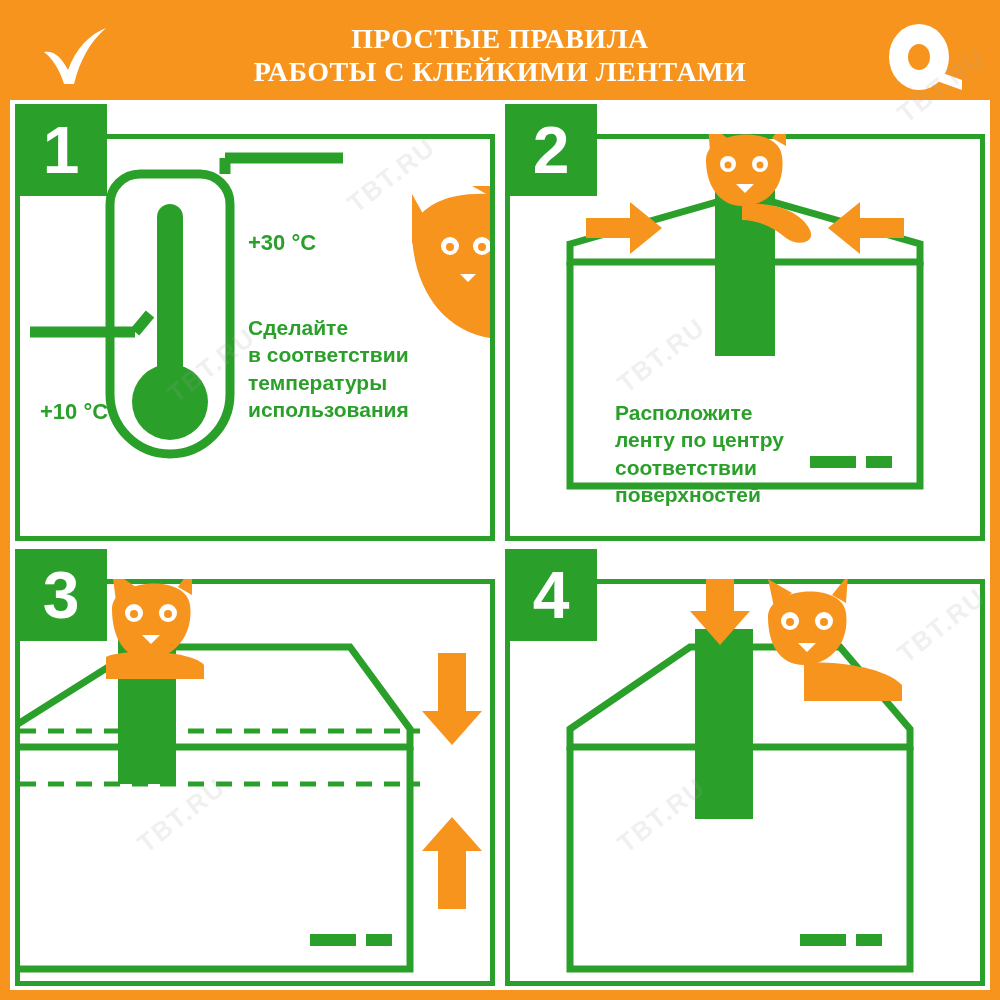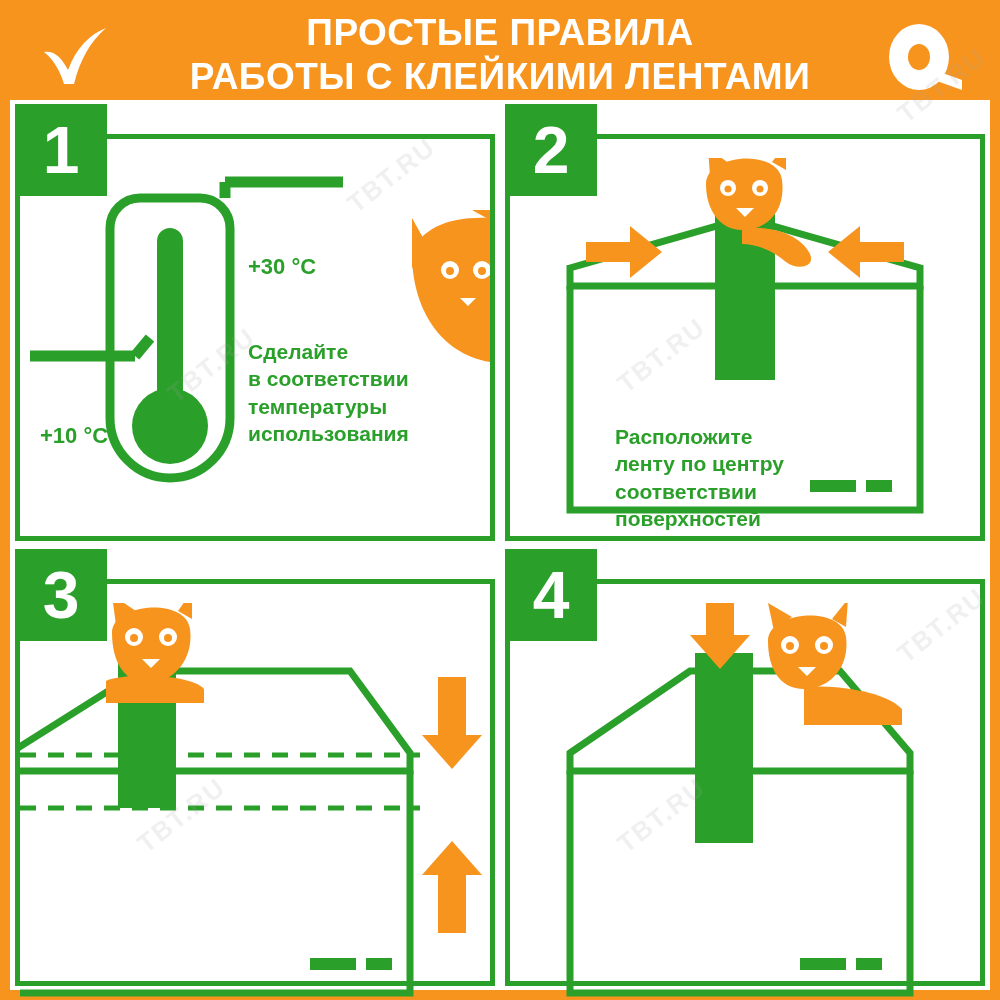--- a/index.html
+++ b/index.html
@@ -35,27 +35,28 @@
   }
   .header-check {
     position: absolute;
     left: 30px;
     top: 16px;
     width: 70px;
     height: 60px;
   }
   .header-title {
     color: #ffffff;
-    font-size: 37px;
+    font-size: 28px;
     font-weight: bold;
     line-height: 1.18;
     text-align: center;
     letter-spacing: 0.5px;
     text-transform: uppercase;
     width: 660px;
+    font-family: Liberation Serif, serif;
   }
   .header-title span { display: block; white-space: nowrap; }
   .header-tape {
     position: absolute;
     right: 26px;
     top: 12px;
     width: 90px;
     height: 70px;
   }
 
@@ -99,21 +100,20 @@
     line-height: 92px;
     text-align: center;
     z-index: 4;
   }
   .panel-body {
     position: absolute;
     left: 5px; top: 30px;
     width: 548px;
     height: 402px;
     overflow: hidden;
-    margin-top: 24px;
   }
 
   .caption {
     position: absolute;
     color: #2aa02a;
     font-size: 21px;
     font-weight: bold;
     line-height: 1.3;
     white-space: pre-line;
   }

